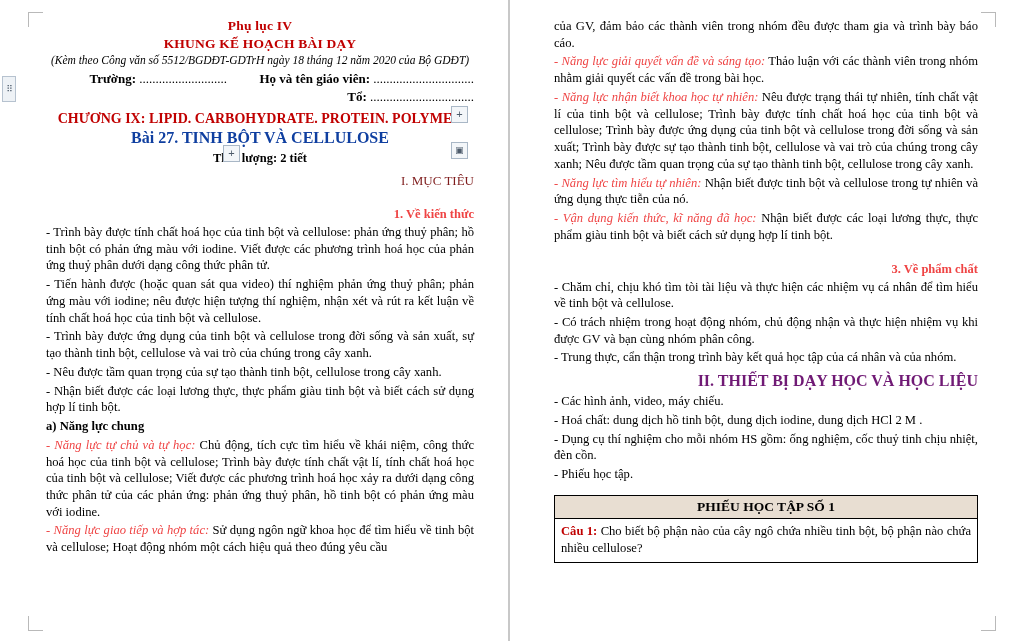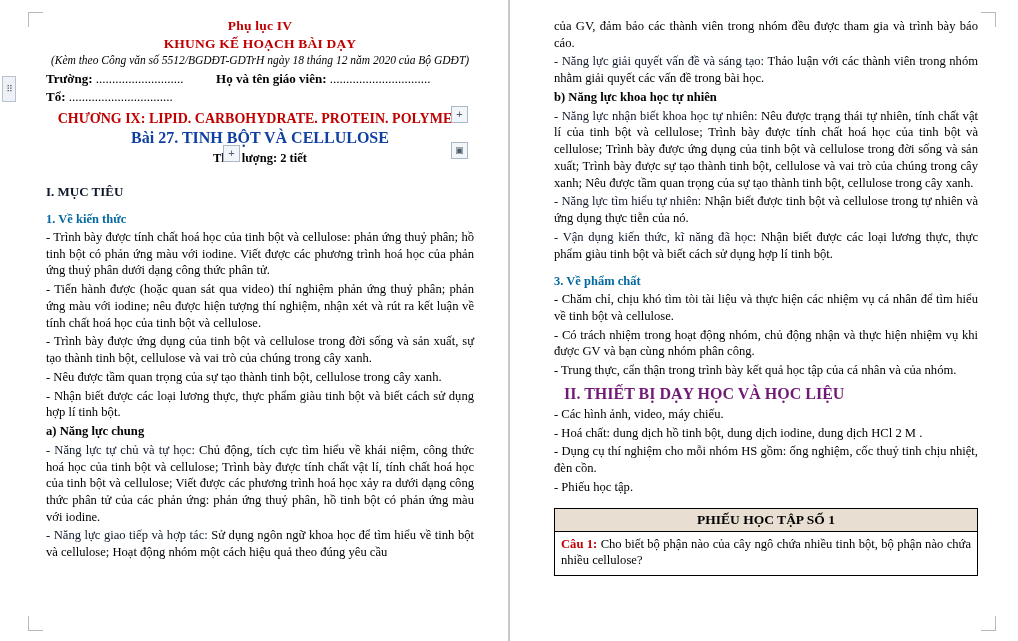--- a/index.html
+++ b/index.html
@@ -76,20 +76,21 @@
     background: #eef2f6;
     font-size: 9px;
     letter-spacing: -1px;
   }
   .handle-a { right: 40px; top: 106px; width: 17px; height: 17px; }
   .handle-b { left: 223px; top: 145px; width: 17px; height: 17px; }
   .handle-c { right: 40px; top: 142px; width: 17px; height: 17px; font-size: 9px; }
 
   p {
     margin: 0 0 2px 0;
+    text-align: right;
   }
   .tiny-gap { height: 3px; }
 
   .title-red {
     color: #c00000;
     font-weight: bold;
     font-size: 13.5px;
     text-align: center;
     letter-spacing: 0.2px;
   }
@@ -120,39 +121,40 @@
     margin-top: 2px;
   }
   .duration {
     font-weight: bold;
     font-size: 12.5px;
     text-align: center;
     margin-top: 4px;
     margin-bottom: 4px;
   }
   .h-blue {
-    color: #0f172a;
-    font-weight: bold;
+    color: #7f1d1d;
+    font-weight: normal;
     font-size: 13px;
+    margin-top: 7px;
+  }
+  .h-red {
+    color: #ef4444;
+    font-weight: bold;
+    font-size: 12.5px;
     margin-top: 18px;
-  }
-  .h-red {
-    color: #0369a1;
-    font-weight: bold;
-    font-size: 12.5px;
-    margin-top: 12px;
   }
   .body-text {
     font-size: 12.6px;
     line-height: 1.33;
     text-align: justify;
     margin-bottom: 2px;
   }
   .ital-red-lead {
-    color: #0f172a;
+    font-style: italic;
+    color: #ef4444;
   }
   .sec2-title {
     color: #701a75;
     font-weight: bold;
     font-size: 16px;
     margin-top: 6px;
     margin-bottom: 3px;
     padding-left: 10px;
   }
   
@@ -239,21 +241,20 @@
   <div class="col-divider"></div>
 
   <div class="column col-right">
 
     <p class="body-text">của GV, đảm bảo các thành viên trong nhóm đều được tham  gia và trình bày báo cáo.</p>
 
     <p class="body-text">
       <span class="ital-red-lead">- Năng lực giải quyết vấn đề và sáng tạo:</span><span> Thảo luận với các thành viên trong nhóm nhằm giải quyết các vấn đề trong bài học.</span>
     </p>
 
-    <p class="body-text" style="font-weight:bold;">b) Năng lực khoa học tự nhiên</p>
 
     <p class="body-text">
       <span class="ital-red-lead">- Năng lực nhận biết khoa học tự nhiên:</span><span> Nêu được trạng thái tự nhiên, tính chất vật lí của tinh bột và cellulose; Trình bày được tính chất hoá học của tinh bột và cellulose; Trình bày được ứng dụng của tinh bột và cellulose trong đời sống và sản xuất; Trình bày được sự tạo thành tinh bột, cellulose và vai trò của chúng trong cây xanh; Nêu được tầm quan trọng của sự tạo thành tinh bột, cellulose trong cây xanh.</span>
     </p>
     <p class="body-text">
       <span class="ital-red-lead">- Năng lực tìm hiểu tự nhiên:</span><span> Nhận biết được tinh bột và cellulose trong tự nhiên và ứng dụng thực tiễn của nó.</span>
     </p>
     <p class="body-text">
       <span class="ital-red-lead">- Vận dụng kiến thức, kĩ năng đã học:</span><span> Nhận biết được các loại lương thực, thực phẩm giàu tinh bột và biết cách sử dụng hợp lí tinh bột.</span>
     </p>

